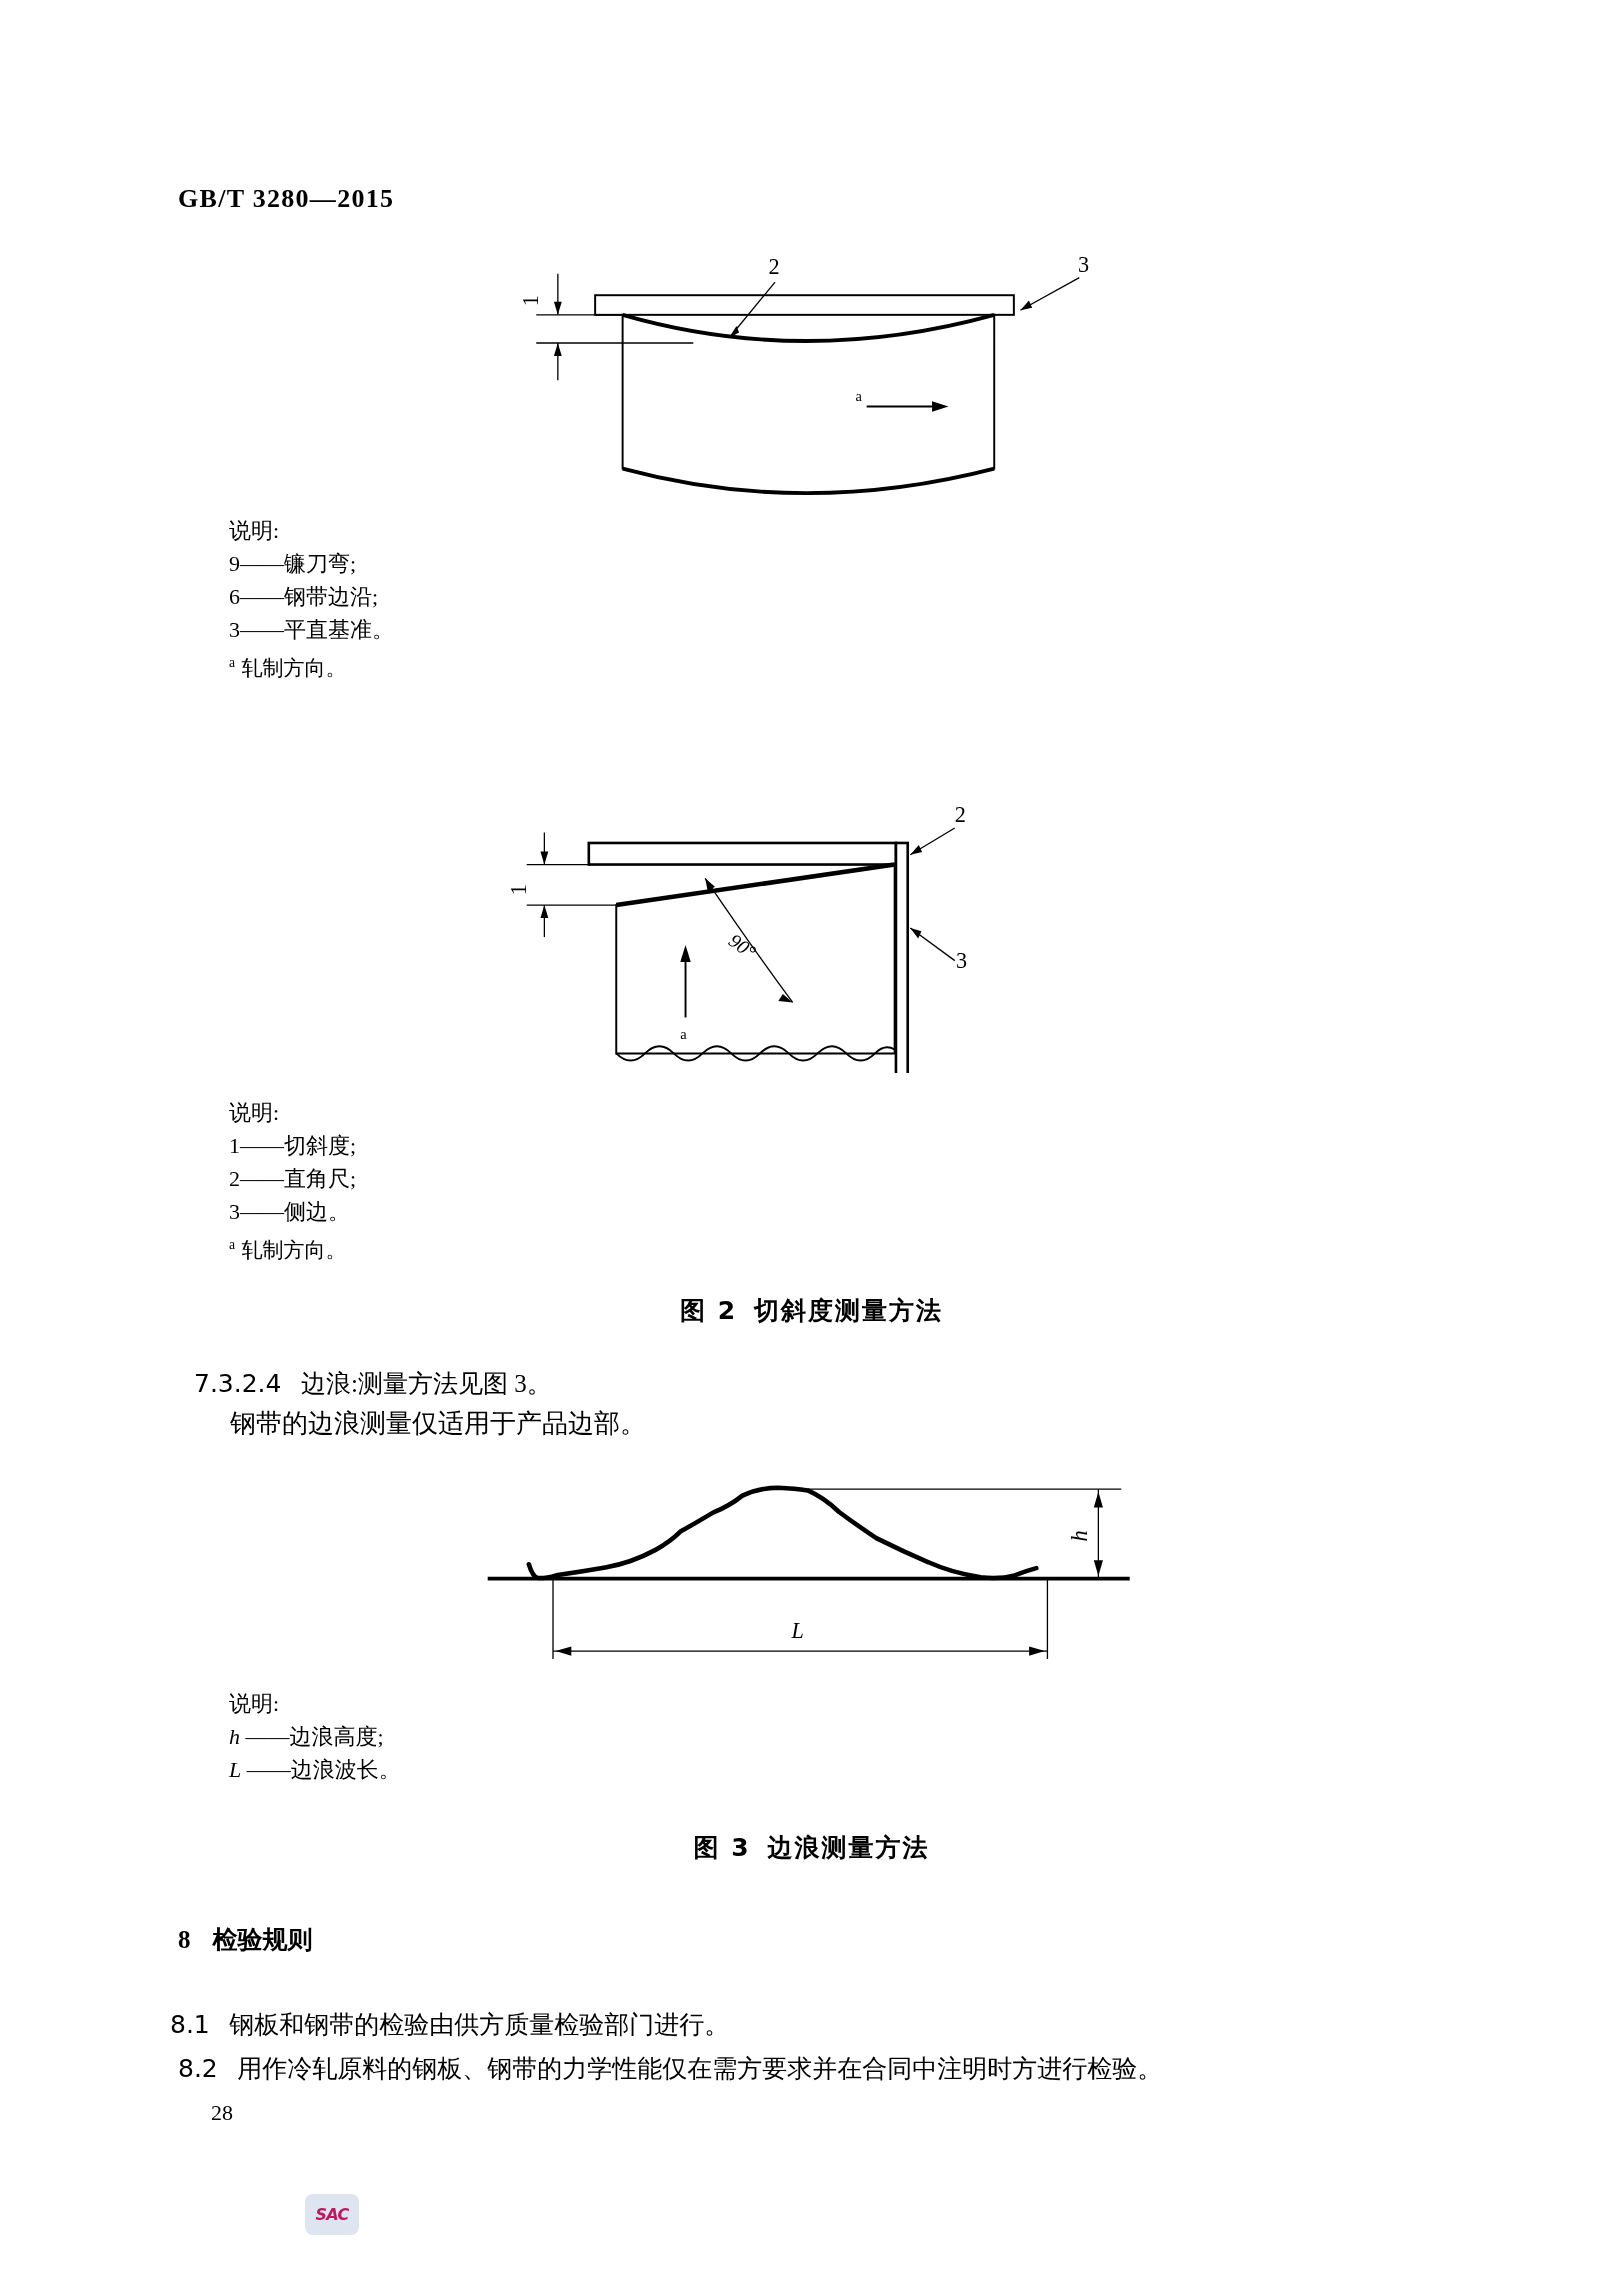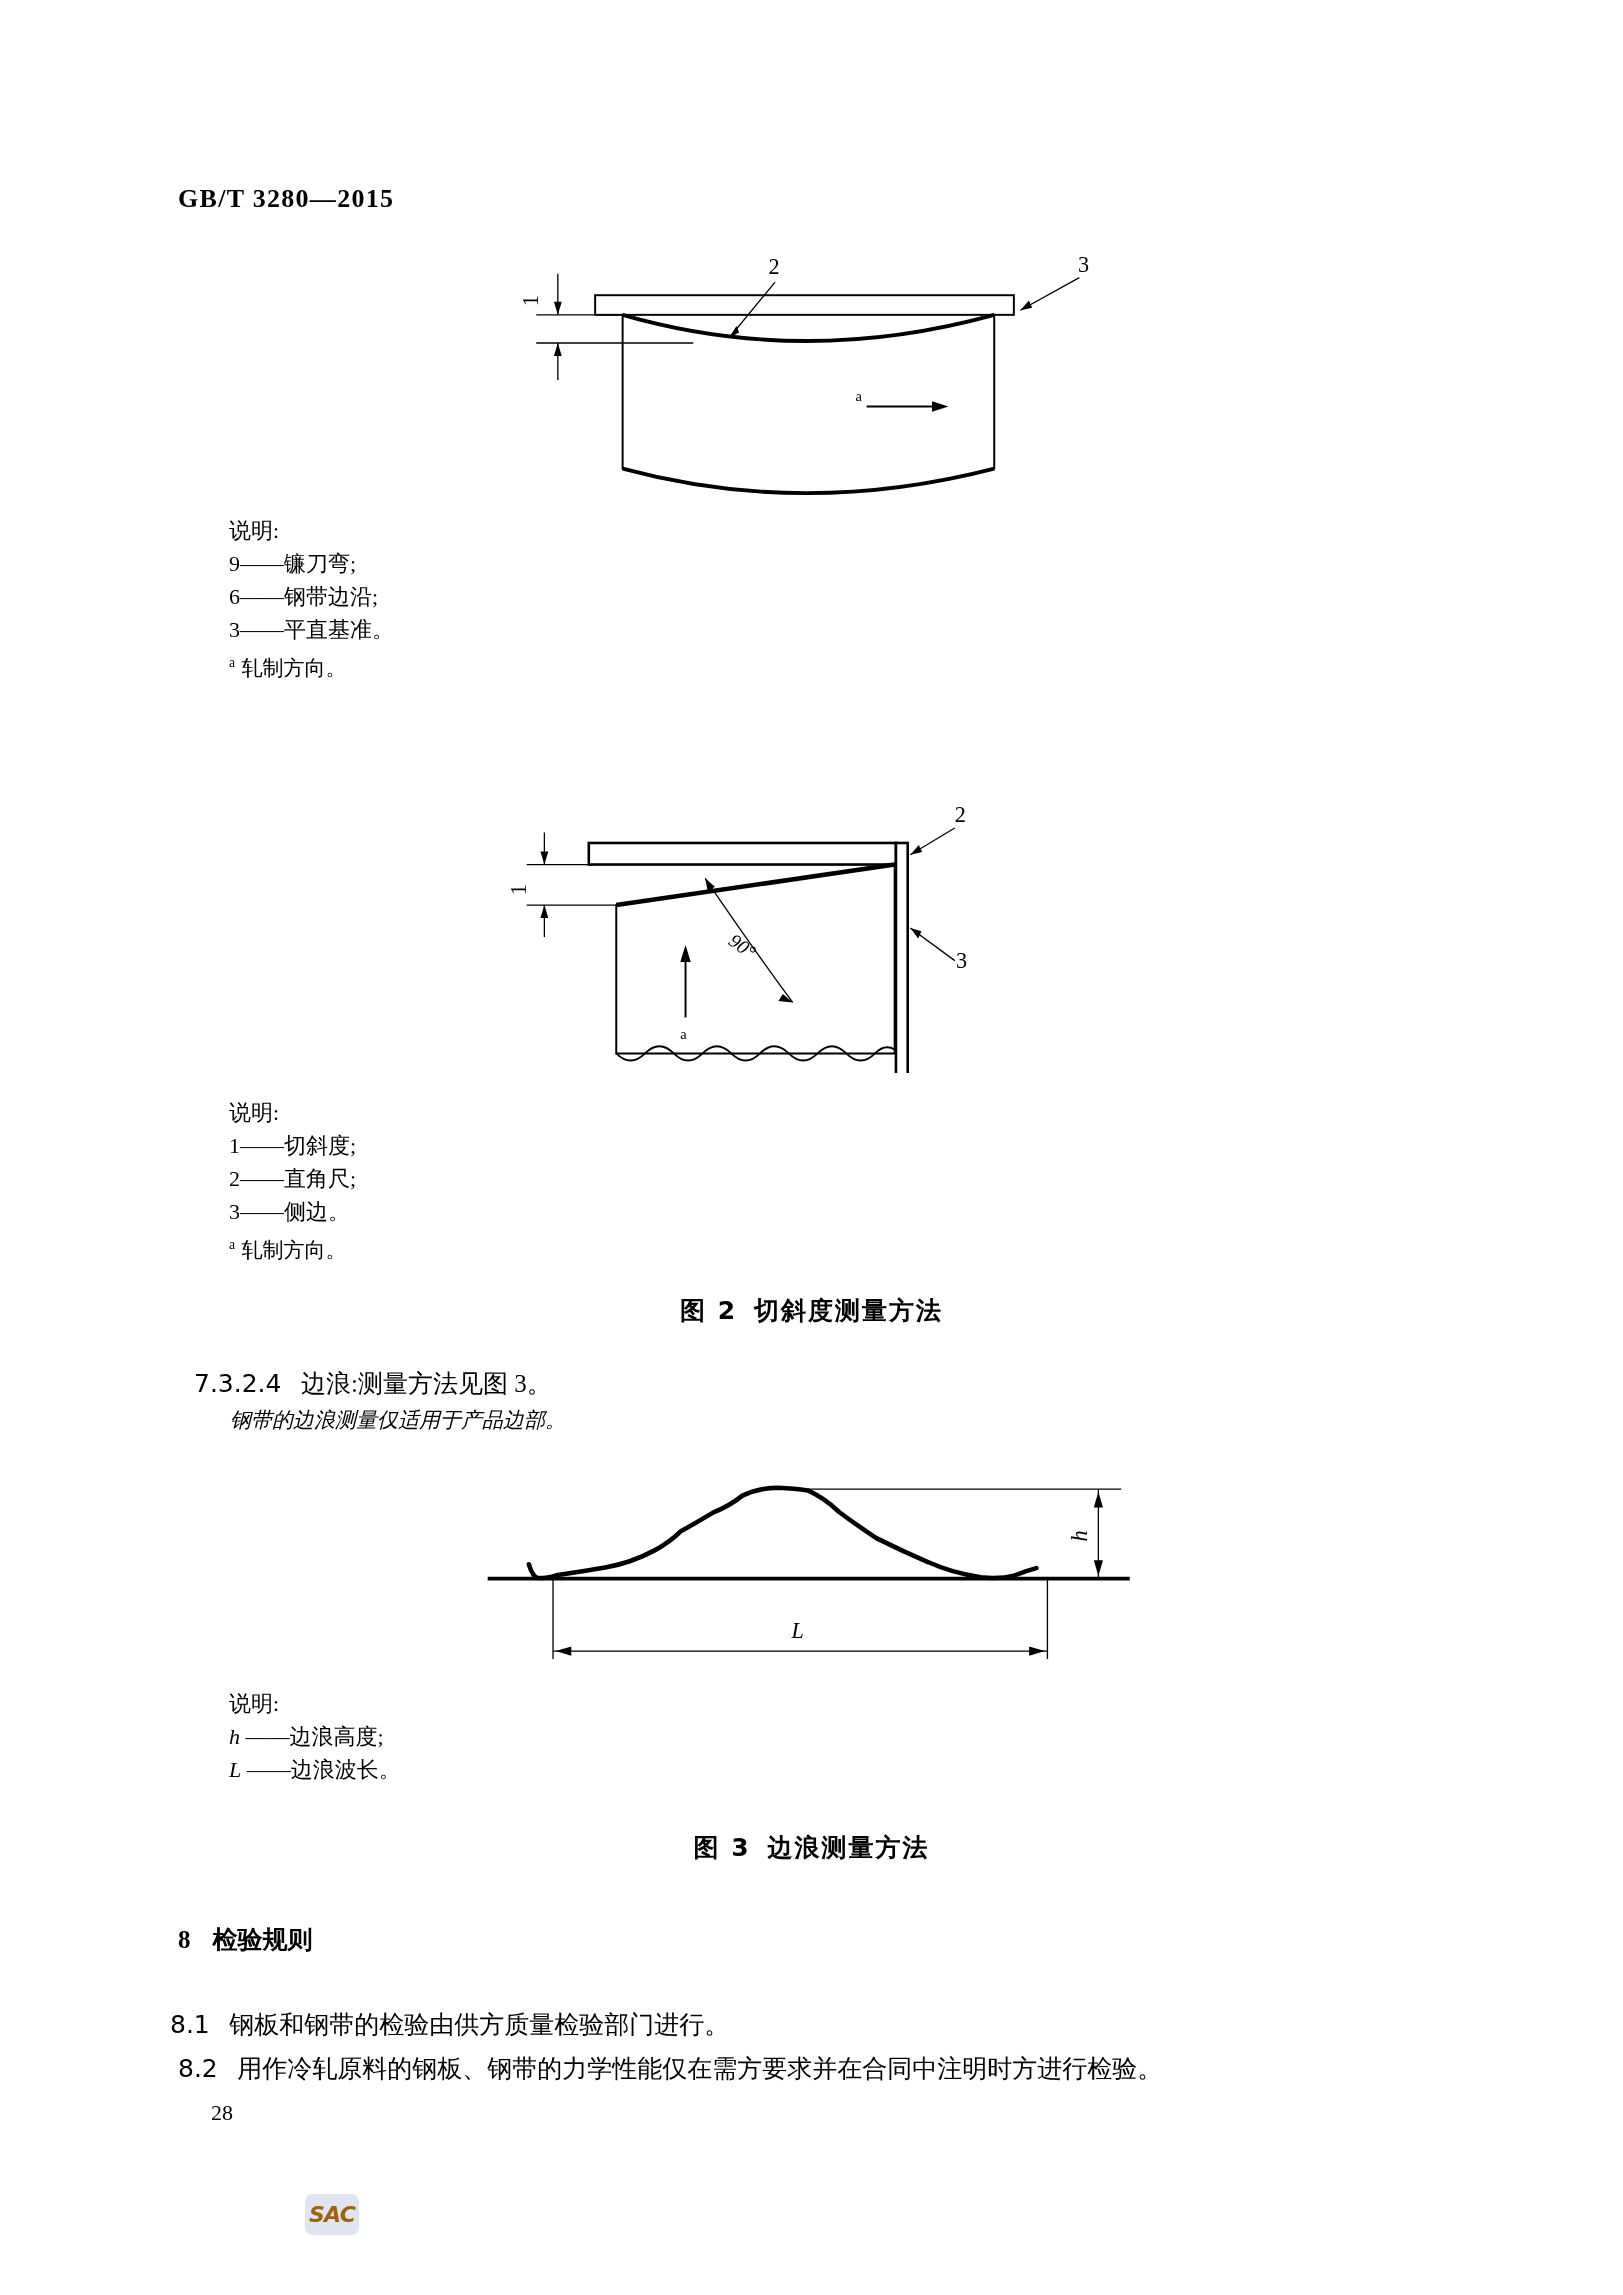--- a/index.html
+++ b/index.html
@@ -77,23 +77,22 @@
     font-size: 25px;
     white-space: nowrap;
   }
   .clause .num {
     font-family: "DejaVu Sans", "Liberation Sans", sans-serif;
     margin-right: 19.6px;
   }
   .clause-indent {
     position: absolute;
     font-family: "Liberation Serif", "DejaVu Serif", serif;
-    font-size: 21px;
-    white-space: nowrap;
-    font-style: italic;
+    font-size: 26px;
+    white-space: nowrap;
   }
   .section-head {
     position: absolute;
     font-family: "DejaVu Sans", "Liberation Sans", sans-serif;
     font-weight: bold;
     font-size: 25px;
     white-space: nowrap;
   }
   .section-head .num { margin-right: 22px; }
 
@@ -115,22 +114,22 @@
     background: #dfe5f0;
     border-radius: 7.9px;
     display: flex;
     align-items: center;
     justify-content: center;
   }
   .sac-logo span {
     font-family: "DejaVu Sans", "Liberation Sans", sans-serif;
     font-weight: bold;
     font-style: italic;
-    font-size: 22px;
-    color: #a16207;
+    font-size: 16px;
+    color: #be185d;
     letter-spacing: -0.7px;
   }
 
   svg { display: block; }
   .dimtext {
     font-family: "Liberation Serif", serif;
     font-size: 34px;
   }
 </style>
 </head>

